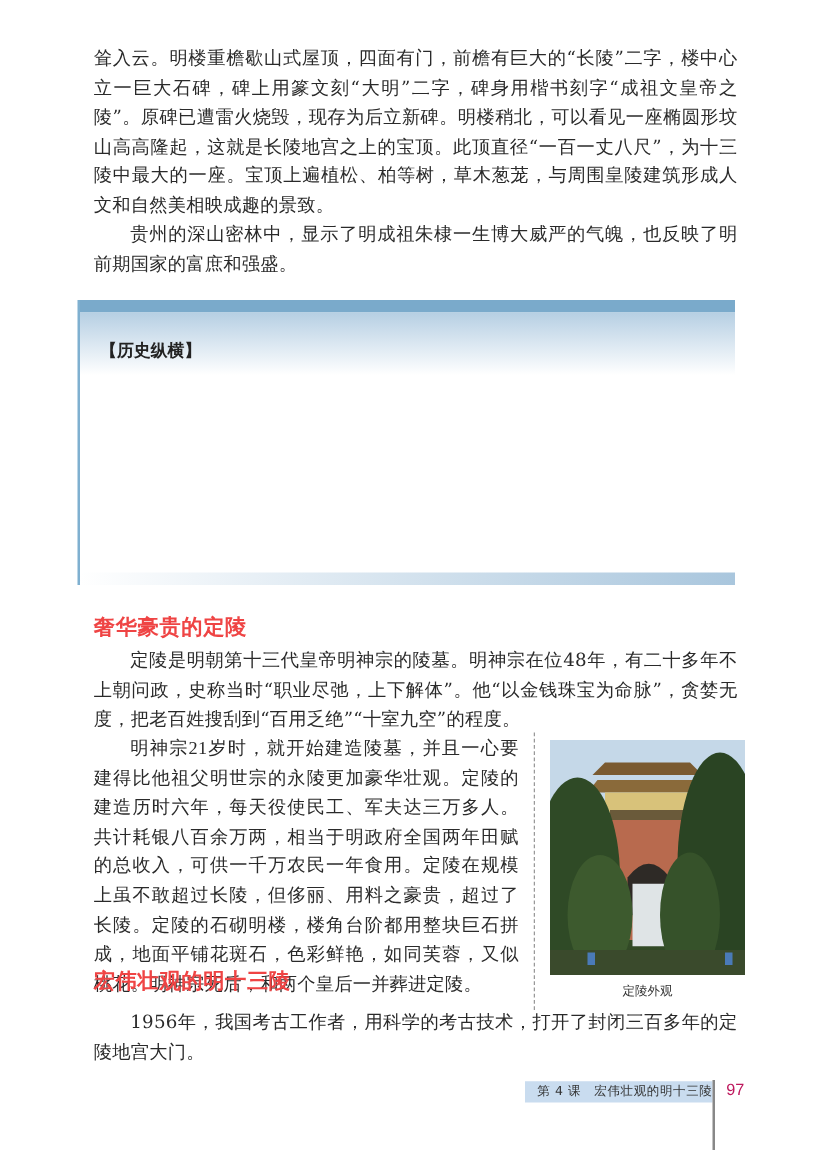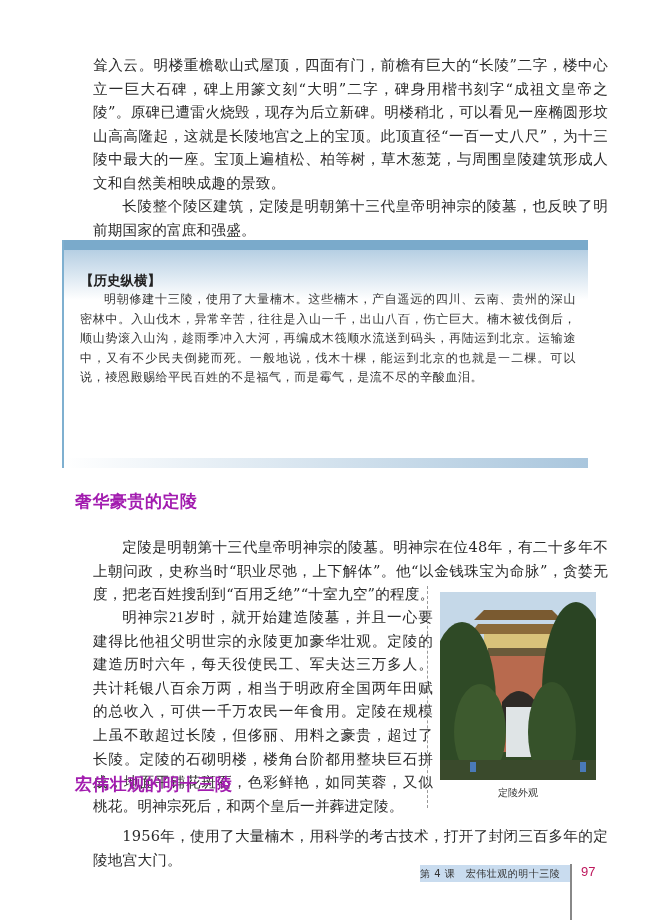--- a/index.html
+++ b/index.html
@@ -1,58 +1,57 @@
 <!DOCTYPE html>
 <html><head>
 <meta charset="utf-8">
 <style>
   html, body { margin:0; padding:0; background:#ffffff; }
   body { width:650px; height:920px; position:relative; overflow:hidden;
          font-family:"DejaVu Serif","Liberation Serif",serif; color:#2a2a2a; }
   .para { position:absolute; left:75px; width:515px; font-size:14.6px; line-height:23.6px;
-          letter-spacing:0.2px; text-align:justify; margin:18px; }
+          letter-spacing:0.2px; text-align:justify; margin:0; }
   .indent { text-indent:2em; }
   .box { position:absolute; left:62px; top:240px; width:526px; height:228px;
          border-left:2px solid #7fb0d0; box-sizing:border-box; }
   .box-top { position:absolute; left:0; top:0; right:0; height:10px; background:#7aaacb; }
   .box-grad { position:absolute; left:0; top:10px; right:0; height:50px;
               background:linear-gradient(to bottom,#b6cfe3,#ffffff); }
   .box-bottom { position:absolute; left:0; right:0; bottom:0; height:10px;
                 background:linear-gradient(to right,#ffffff,#a9c6dd); }
   .box-title { position:absolute; left:16px; top:32px; font-size:13.5px; font-weight:bold;
                color:#222; font-family:"DejaVu Serif",serif; }
   .box-text { position:absolute; left:16px; width:496px; font-size:12px; line-height:19.6px;
               letter-spacing:0.6px; color:#333; text-align:justify; margin:0;
               font-family:"DejaVu Serif",serif; }
   .section-heading { position:absolute; left:75px; font-size:17px; font-weight:bold;
-                     color:#a21caf; font-family:"DejaVu Sans",sans-serif; letter-spacing:0.5px; }
+                     color:#ef4444; font-family:"DejaVu Sans",sans-serif; letter-spacing:0.5px; }
   .figure { position:absolute; left:427px; top:586px; width:178px; height:222px;
             border-left:1px dashed #999; }
   .photo { position:absolute; left:12px; top:6px; width:156px; height:188px; overflow:hidden;
            background:linear-gradient(to bottom,#bcd2e4 0%,#c9dae8 25%,#8aa270 40%,#3c5a2c 70%,#2b3f22 100%); }
   .caption { position:absolute; left:12px; width:156px; top:200px; text-align:center;
              font-size:10px; color:#333; font-family:"DejaVu Sans",sans-serif; }
   .footer-band { position:absolute; left:420px; top:865px; width:150px; height:17px;
                  background:#c9dcef; font-family:"DejaVu Sans",sans-serif; font-size:10px;
-                 color:#333; line-height:17px; text-align:left; letter-spacing:0.5px; }
+                 color:#333; line-height:17px; text-align:right; letter-spacing:0.5px; }
   .footer-rule { position:absolute; left:570px; top:864px; width:2px; height:56px; background:#888; }
   .page-number { position:absolute; left:581px; top:864px; font-family:"Liberation Sans",sans-serif;
                  font-size:13px; color:#be185d; }
 </style>
 </head>
 <body>
 
 <p class="para" style="top:35px;">耸入云。明楼重檐歇山式屋顶，四面有门，前檐有巨大的“长陵”二字，楼中心立一巨大石碑，碑上用篆文刻“大明”二字，碑身用楷书刻字“成祖文皇帝之陵”。原碑已遭雷火烧毁，现存为后立新碑。明楼稍北，可以看见一座椭圆形坟山高高隆起，这就是长陵地宫之上的宝顶。此顶直径“一百一丈八尺”，为十三陵中最大的一座。宝顶上遍植松、柏等树，草木葱茏，与周围皇陵建筑形成人文和自然美相映成趣的景致。</p>
-<p class="para indent" style="top:176px;">长陵整个陵区建筑，定陵是明朝第十三代皇帝明神宗的陵墓，也反映了明前期国家的富庶和强盛。</p>
+<p class="para indent" style="top:176px;">贵州的深山密林中，显示了明成祖朱棣一生博大威严的气魄，也反映了明前期国家的富庶和强盛。</p>
 
 <div class="box">
   <div class="box-top"></div>
   <div class="box-grad"></div>
   <div class="box-title">【历史纵横】</div>
-  <p class="box-text" style="top:50px; text-indent:2em;">明朝修建十三陵，使用了大量楠木。这些楠木，产自遥远的四川、云南、贵州的深山密林中。入山伐木，异常辛苦，往往是入山一千，出山八百，伤亡巨大。楠木被伐倒后，顺山势滚入山沟，趁雨季冲入大河，再编成木筏顺水流送到码头，再陆运到北京。运输途中，又有不少民夫倒毙而死。一般地说，伐木十棵，能运到北京的也就是一二棵。可以说，祾恩殿赐给平民百姓的不是福气，而是霉气，是流不尽的辛酸血泪。</p>
   <div class="box-bottom"></div>
 </div>
 
 <div class="section-heading" style="top:490px;">奢华豪贵的定陵</div>
 <p class="para indent" style="top:517px;">定陵是明朝第十三代皇帝明神宗的陵墓。明神宗在位48年，有二十多年不上朝问政，史称当时“职业尽弛，上下解体”。他“以金钱珠宝为命脉”，贪婪无度，把老百姓搜刮到“百用乏绝”“十室九空”的程度。</p>
 <p class="para indent" style="top:588px; width:340px;font-family:Liberation Serif, serif;">明神宗21岁时，就开始建造陵墓，并且一心要建得比他祖父明世宗的永陵更加豪华壮观。定陵的建造历时六年，每天役使民工、军夫达三万多人。共计耗银八百余万两，相当于明政府全国两年田赋的总收入，可供一千万农民一年食用。定陵在规模上虽不敢超过长陵，但侈丽、用料之豪贵，超过了长陵。定陵的石砌明楼，楼角台阶都用整块巨石拼成，地面平铺花斑石，色彩鲜艳，如同芙蓉，又似桃花。明神宗死后，和两个皇后一并葬进定陵。</p>
 
 <div class="figure">
   <div class="photo">
     <svg width="156" height="188" viewBox="0 0 156 188">
@@ -70,17 +69,17 @@
       <ellipse cx="112" cy="140" rx="24" ry="50" fill="#36522a"></ellipse>
       <rect x="0" y="168" width="156" height="20" fill="#3a4a2c"></rect>
       <rect x="30" y="170" width="6" height="10" fill="#4a7ab8"></rect>
       <rect x="140" y="170" width="6" height="10" fill="#4a7ab8"></rect>
     </svg>
   </div>
   <div class="caption">定陵外观</div>
 </div>
 
 <div class="section-heading" style="top:773px;">宏伟壮观的明十三陵</div>
-<p class="para indent" style="top:806px;">1956年，使用了大量楠木，用科学的考古技术，打开了封闭三百多年的定陵地宫大门。</p>
+<p class="para indent" style="top:806px;">1956年，我国考古工作者，用科学的考古技术，打开了封闭三百多年的定陵地宫大门。</p>
 
 <div class="footer-band">第 4 课　宏伟壮观的明十三陵</div>
 <div class="footer-rule"></div>
 <div class="page-number">97</div>
 
 </body></html>

